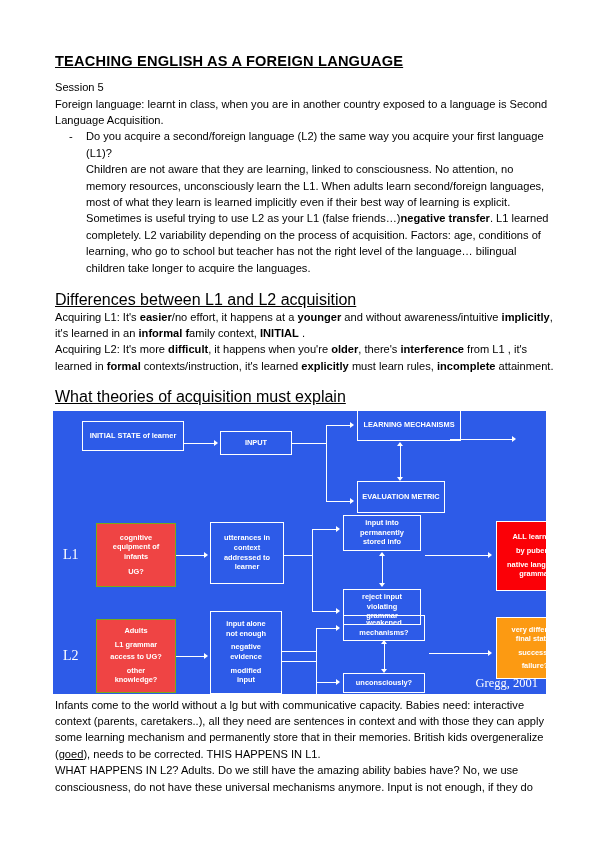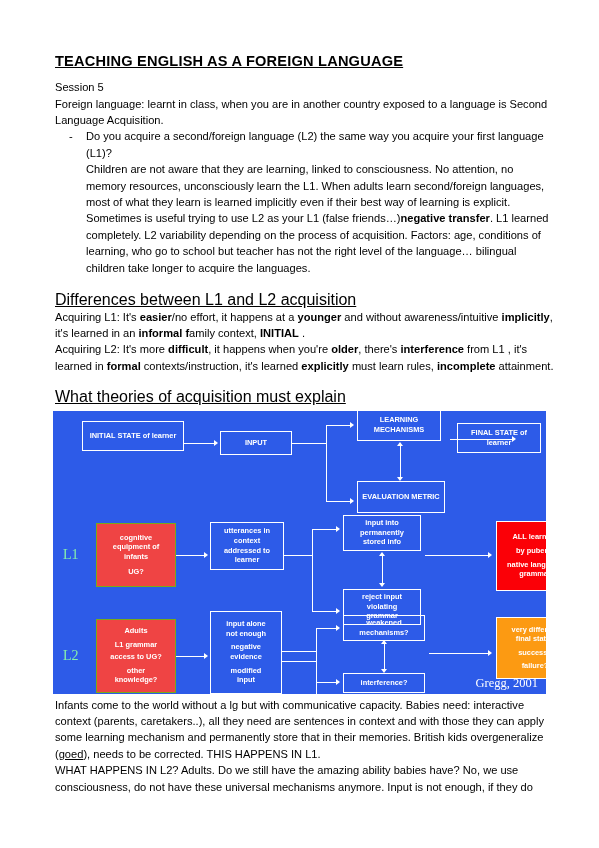--- a/index.html
+++ b/index.html
@@ -88,21 +88,21 @@
     align-items: center;
     justify-content: center;
     padding: 2px 2px;
   }
   .dbox span { display: block; width: 100%; }
   .dbox.green { background: #ef4444; border-color: #7aa918; }
   .dbox.red   { background: #FB0007; border-color: #ffffff; }
   .dbox.orange{ background: #FC9A12; border-color: #ffffff; }
   .dlabel {
     position: absolute;
-    color: #86efac;
+    color: #ffffff;
     font-size: 14px;
     font-weight: normal;
     font-family: "Liberation Serif", serif;
   }
   .credit {
     position: absolute;
     right: 8px;
     bottom: 3px;
     color: #ffffff;
     font-size: 12.5px;
@@ -176,53 +176,50 @@
       <span>INPUT</span>
     </div>
 
     <div class="ln h" style="left:239px; top:32px; width:34px;"></div>
     <div class="ln v" style="left:273px; top:14px; height:76px;"></div>
     <div class="ln h" style="left:273px; top:14px; width:24px;"></div>
     <div class="arrowhead" style="left:297px; top:11px;"></div>
     <div class="ln h" style="left:273px; top:90px; width:24px;"></div>
     <div class="arrowhead" style="left:297px; top:87px;"></div>
 
-    <div class="dbox" style="left:304px; top:-2px; width:84px; height:32px;">
+    <div class="dbox" style="left:304px; top:-2px; width:104px; height:32px;">
       <span>LEARNING MECHANISMS</span>
     </div>
 
     <div class="dbox" style="left:304px; top:70px; width:88px; height:32px;">
       <span>EVALUATION METRIC</span>
     </div>
 
     <div class="ln v" style="left:347px; top:34px; height:34px;"></div>
     <div class="arrowhead up" style="left:344px; top:31px;"></div>
     <div class="arrowhead down" style="left:344px; top:66px;"></div>
 
     <div class="ln h" style="left:397px; top:28px; width:62px;"></div>
     <div class="arrowhead" style="left:459px; top:25px;"></div>
 
-    <div class="dbox" style="left:405px; top:12px; width:84px; height:30px; left:404px;">
-      <span>FINAL STATE of learner</span>
-    </div>
 
     <div class="dlabel" style="left:10px; top:136px;">L1</div>
 
     <div class="dbox green" style="left:43px; top:112px; width:80px; height:64px;">
       <span>cognitive</span>
       <span>equipment of</span>
       <span>infants</span>
       <span style="height:5px"></span>
       <span>UG?</span>
     </div>
 
     <div class="ln h" style="left:123px; top:144px; width:28px;"></div>
     <div class="arrowhead" style="left:151px; top:141px;"></div>
 
-    <div class="dbox" style="left:157px; top:111px; width:74px; height:48px;">
+    <div class="dbox" style="left:157px; top:111px; width:74px; height:62px;">
       <span>utterances in</span>
       <span>context</span>
       <span>addressed to</span>
       <span>learner</span>
     </div>
 
     <div class="ln h" style="left:231px; top:144px; width:28px;"></div>
     <div class="ln v" style="left:259px; top:118px; height:82px;"></div>
     <div class="ln h" style="left:259px; top:118px; width:24px;"></div>
     <div class="arrowhead" style="left:283px; top:115px;"></div>
@@ -291,21 +288,21 @@
     <div class="arrowhead" style="left:283px; top:214px;"></div>
     <div class="ln h" style="left:263px; top:271px; width:20px;"></div>
     <div class="arrowhead" style="left:283px; top:268px;"></div>
 
     <div class="dbox" style="left:290px; top:204px; width:82px; height:26px;">
       <span>weakened</span>
       <span>mechanisms?</span>
     </div>
 
     <div class="dbox" style="left:290px; top:262px; width:82px; height:20px;">
-      <span>interference?</span>
+      <span>unconsciously?</span>
     </div>
 
     <div class="ln v" style="left:331px; top:232px; height:28px;"></div>
     <div class="arrowhead up" style="left:328px; top:229px;"></div>
     <div class="arrowhead down" style="left:328px; top:258px;"></div>
 
     <div class="ln h" style="left:376px; top:242px; width:59px;"></div>
     <div class="arrowhead" style="left:435px; top:239px;"></div>
 
     <div class="dbox orange" style="left:443px; top:206px; width:78px; height:62px;">

